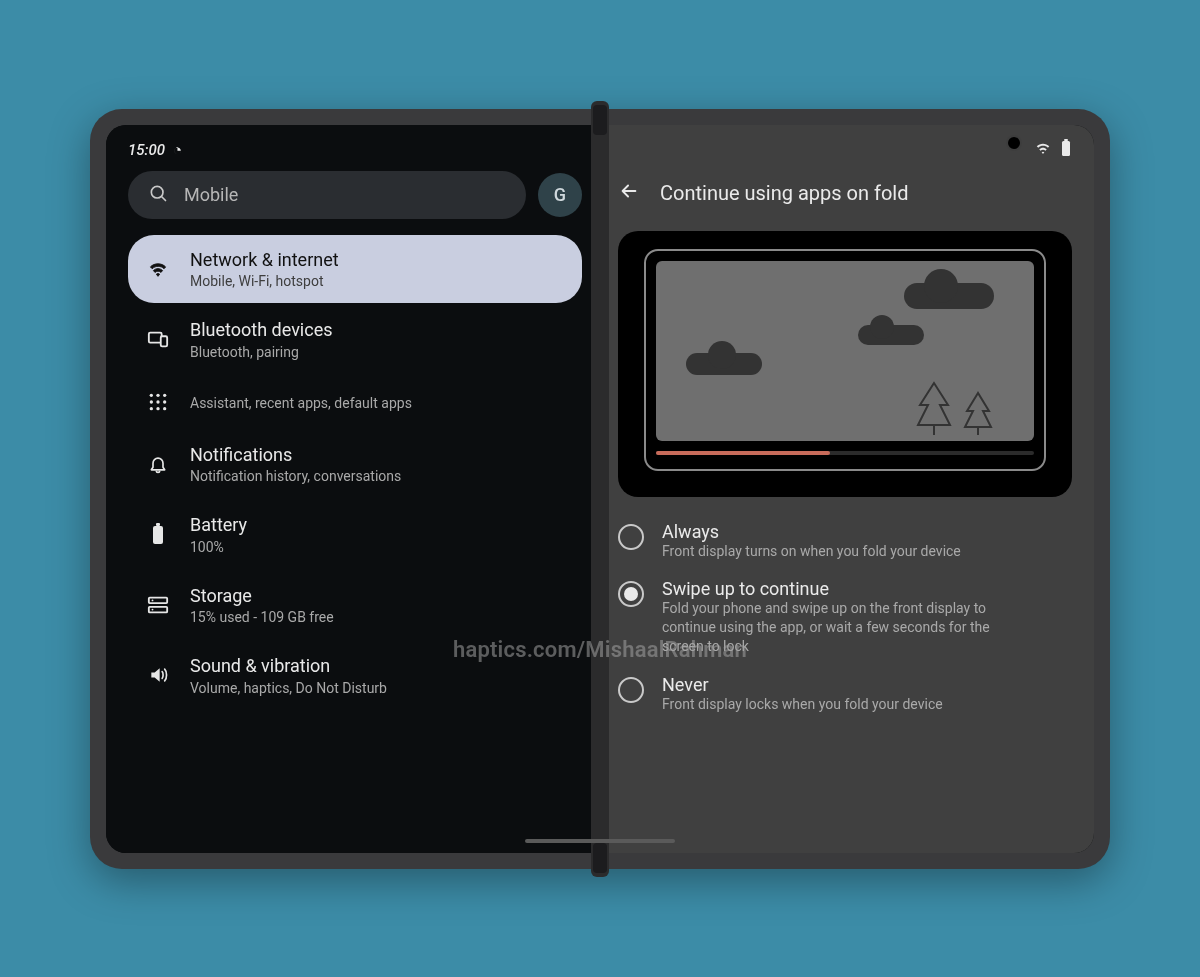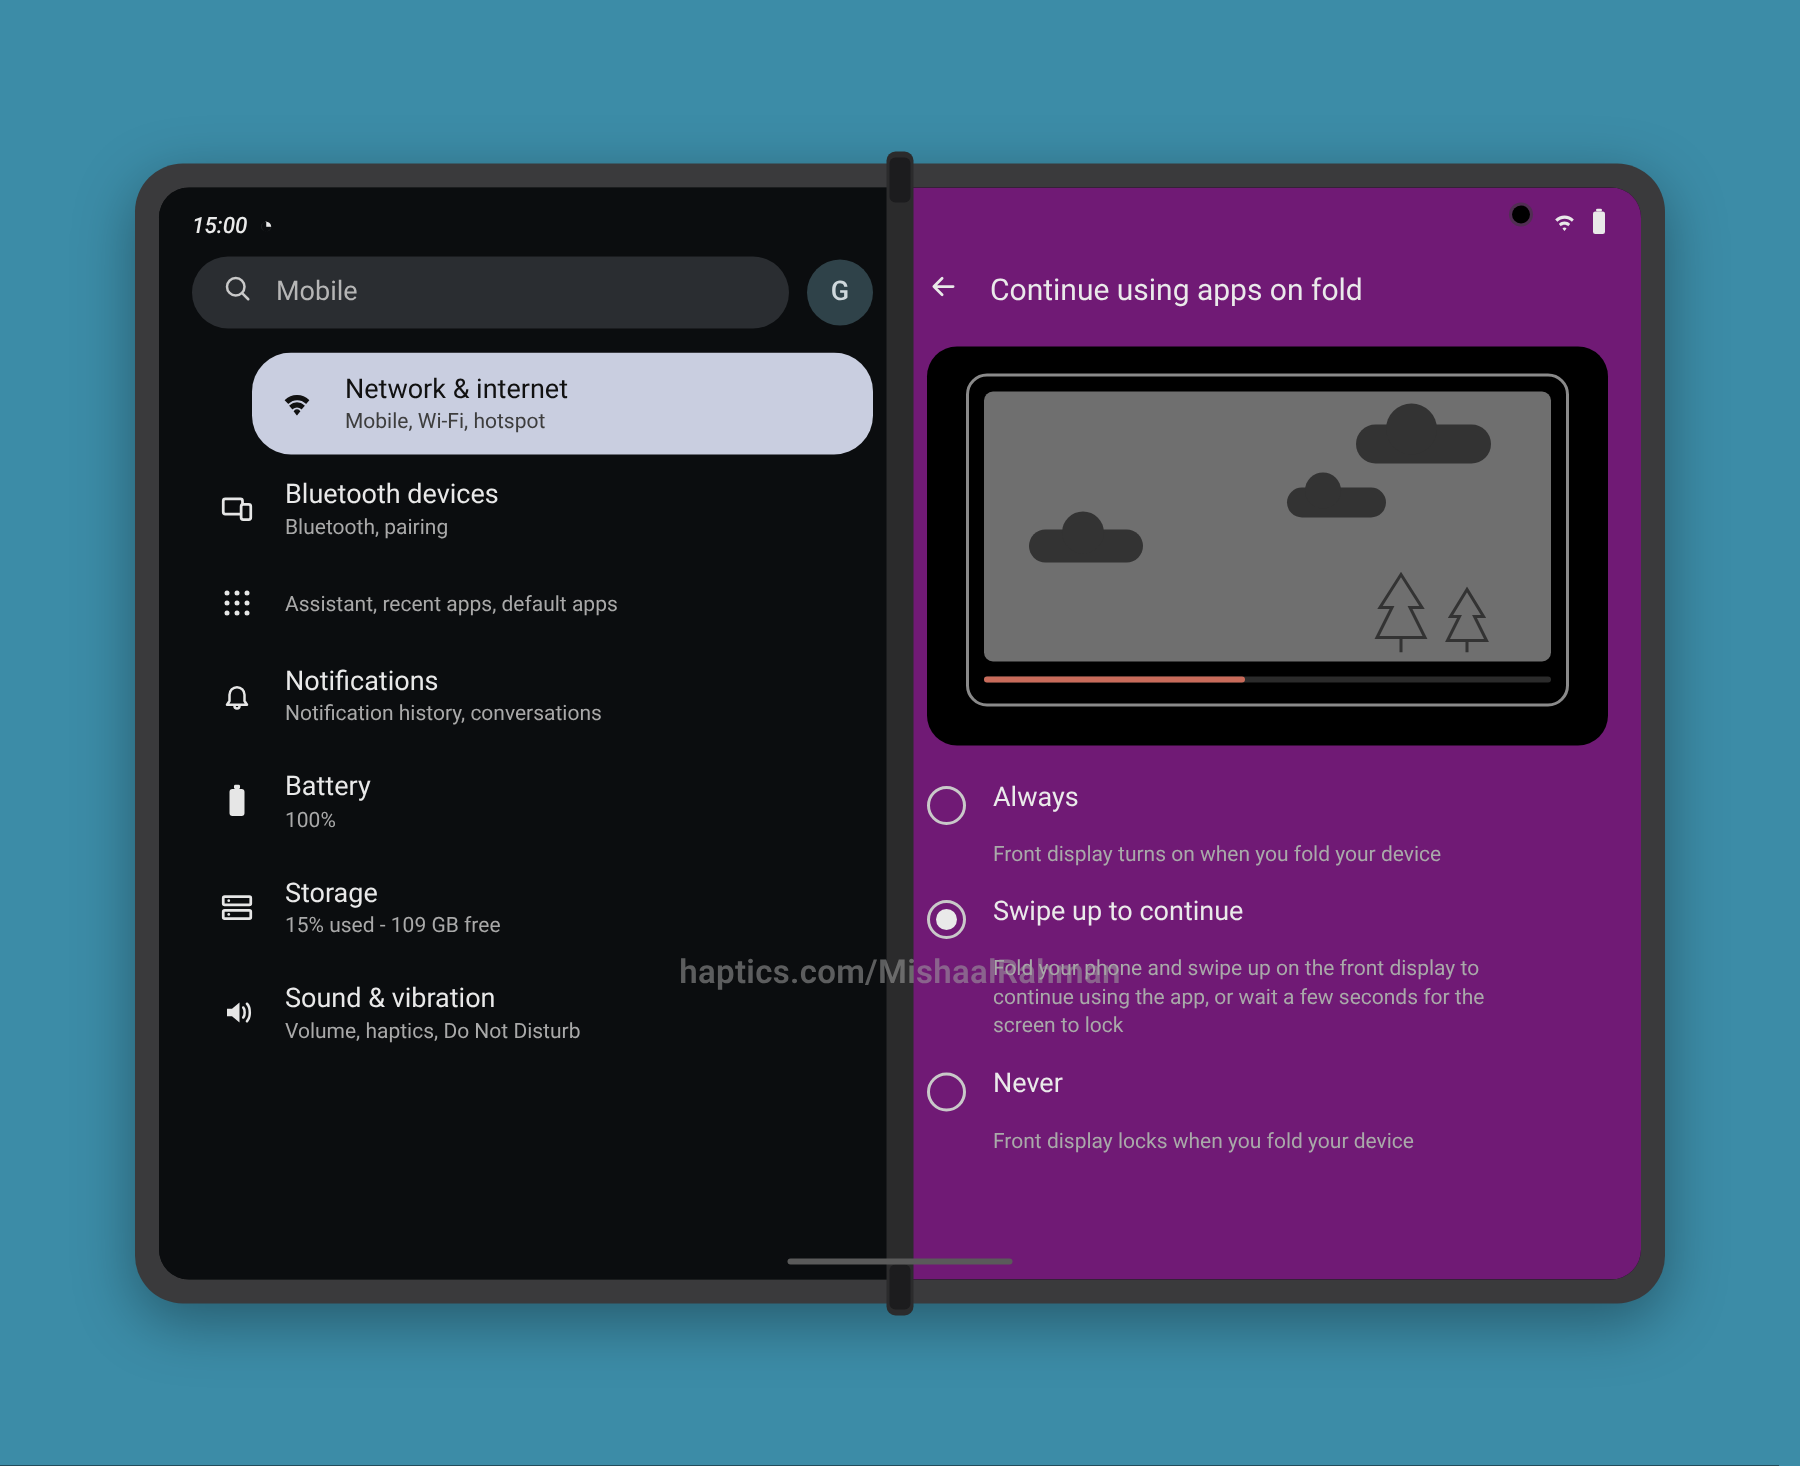--- a/index.html
+++ b/index.html
@@ -40,21 +40,21 @@
     pointer-events:none;
   }
   .hinge::before,.hinge::after{
     content:"";position:absolute;left:2px;right:2px;height:30px;
     background:#1c1c1e;border-radius:4px;
   }
   .hinge::before{top:4px}.hinge::after{bottom:4px}
   
   .pane{flex:1;display:flex;flex-direction:column;color:#e6e6e6;min-width:0;}
   .pane-left{padding:14px 18px 14px 22px;background:#0b0d0f;}
-  .pane-right{padding:14px 22px 14px 18px;background:#701a75;}
+  .pane-right{padding:14px 22px 14px 18px;background:#404040;}
   
   .status-row{
     height:22px;display:flex;align-items:center;justify-content:space-between;
     font-size:15px;font-weight:500;color:#eaeaea;margin-bottom:10px;
   }
   .status-left{display:flex;align-items:center;gap:8px;font-style:italic;}
   .status-right{display:flex;align-items:center;gap:8px;}
   .search-row{display:flex;align-items:center;gap:12px;margin-bottom:16px;}
   .search-pill{
     flex:1;height:48px;background:#2a2d31;border-radius:38px;
@@ -72,21 +72,21 @@
     padding:14px 18px;border-radius:24px;cursor:pointer;
   }
   .settings-item .icon-slot{
     width:24px;height:24px;display:flex;align-items:center;justify-content:center;
     flex-shrink:0;
   }
   .settings-item .text{display:flex;flex-direction:column;}
   .settings-item .title{font-size:18px;color:#e9e9e9;font-weight:400;line-height:1.25;}
   .settings-item .subtitle{font-size:14px;color:#a9a9a9;margin-top:2px;}
   .settings-item.selected{
-    background:#c9cee0;border-radius:26px;margin-left:40px;
+    background:#c9cee0;border-radius:26px;
   }
   .settings-item.selected .title{color:#111;}
   .settings-item.selected .subtitle{color:#3e3e3e;}
   .settings-item.selected svg *{stroke:#111!important;fill:#111!important}
   
   .detail-header{
     display:flex;align-items:center;gap:20px;height:44px;margin-bottom:16px;
   }
   .detail-title{font-size:20px;color:#eaeaea;font-weight:400;}
   .illustration-card{
@@ -122,21 +122,21 @@
   .option{display:flex;gap:18px;cursor:pointer;}
   .radio{
     width:22px;height:22px;border:2px solid #c9c9c9;border-radius:50%;
     flex-shrink:0;margin-top:3px;position:relative;
   }
   .option.selected .radio::after{
     content:"";position:absolute;inset:4px;border-radius:50%;background:#e9e9e9;
   }
   .opt-text{display:flex;flex-direction:column;}
   .opt-title{font-size:18px;color:#eaeaea;}
-  .opt-desc{font-size:14px;color:#a9a9a9;margin-top:19px;max-width:360px;line-height:1.35;}
+  .opt-desc{font-size:14px;color:#a9a9a9;margin-top:0;max-width:360px;line-height:1.35;}
   
   .watermark{
     position:absolute;left:50%;top:72%;transform:translate(-50%,-50%);
     color:rgba(160,160,160,0.55);font-size:22px;font-weight:600;
     pointer-events:none;z-index:8;white-space:nowrap;
     letter-spacing:0.2px;
   }
   
   .nav-pill{
     position:absolute;bottom:10px;left:50%;transform:translateX(-50%);

